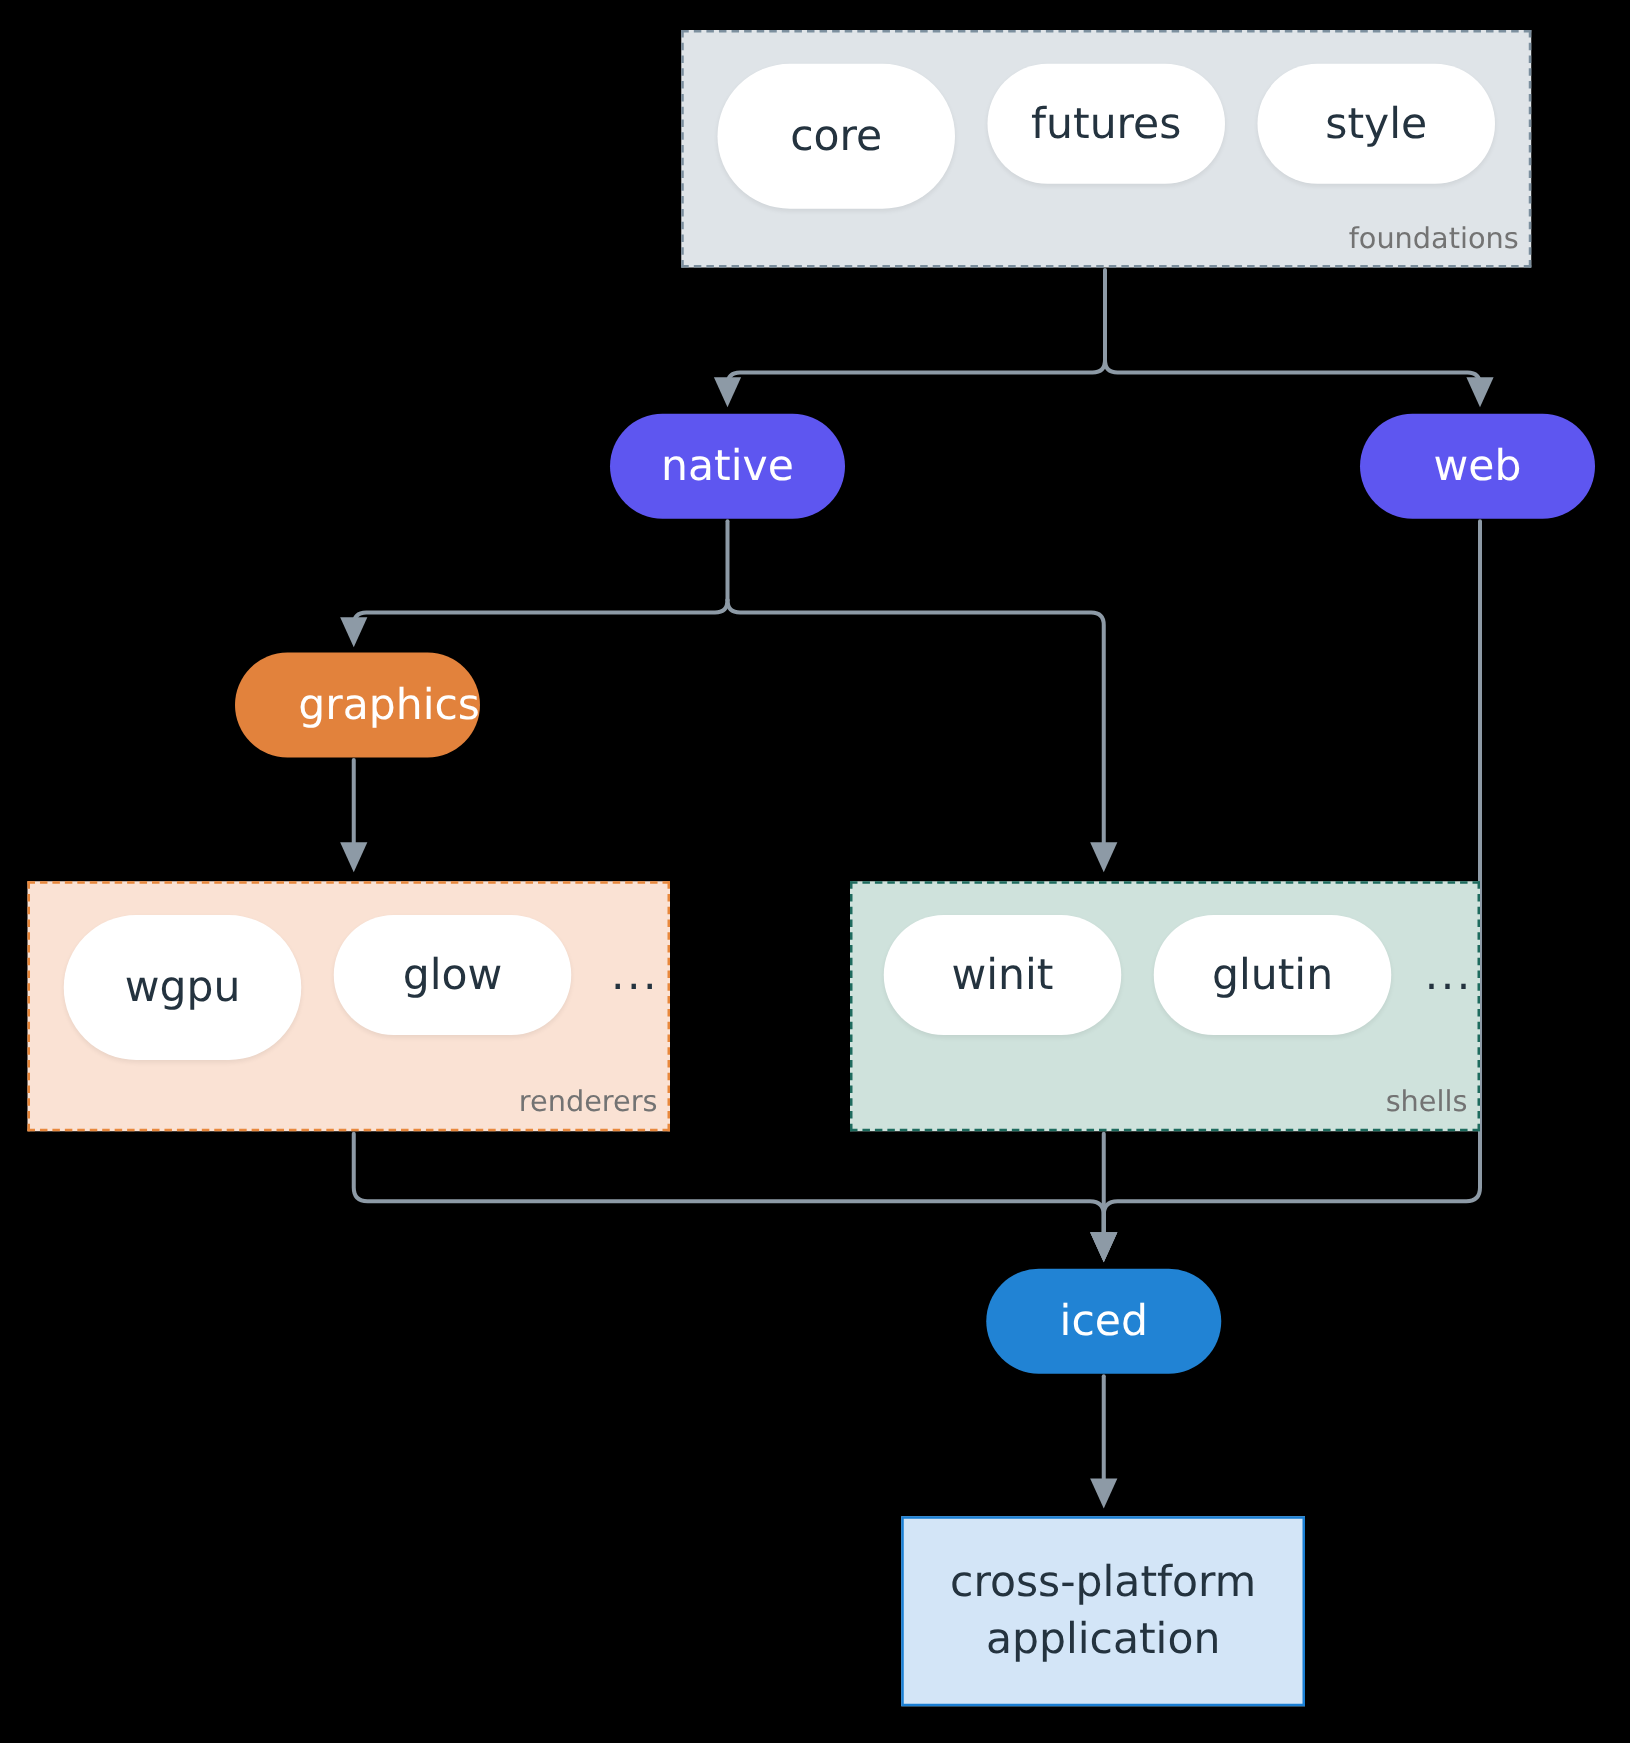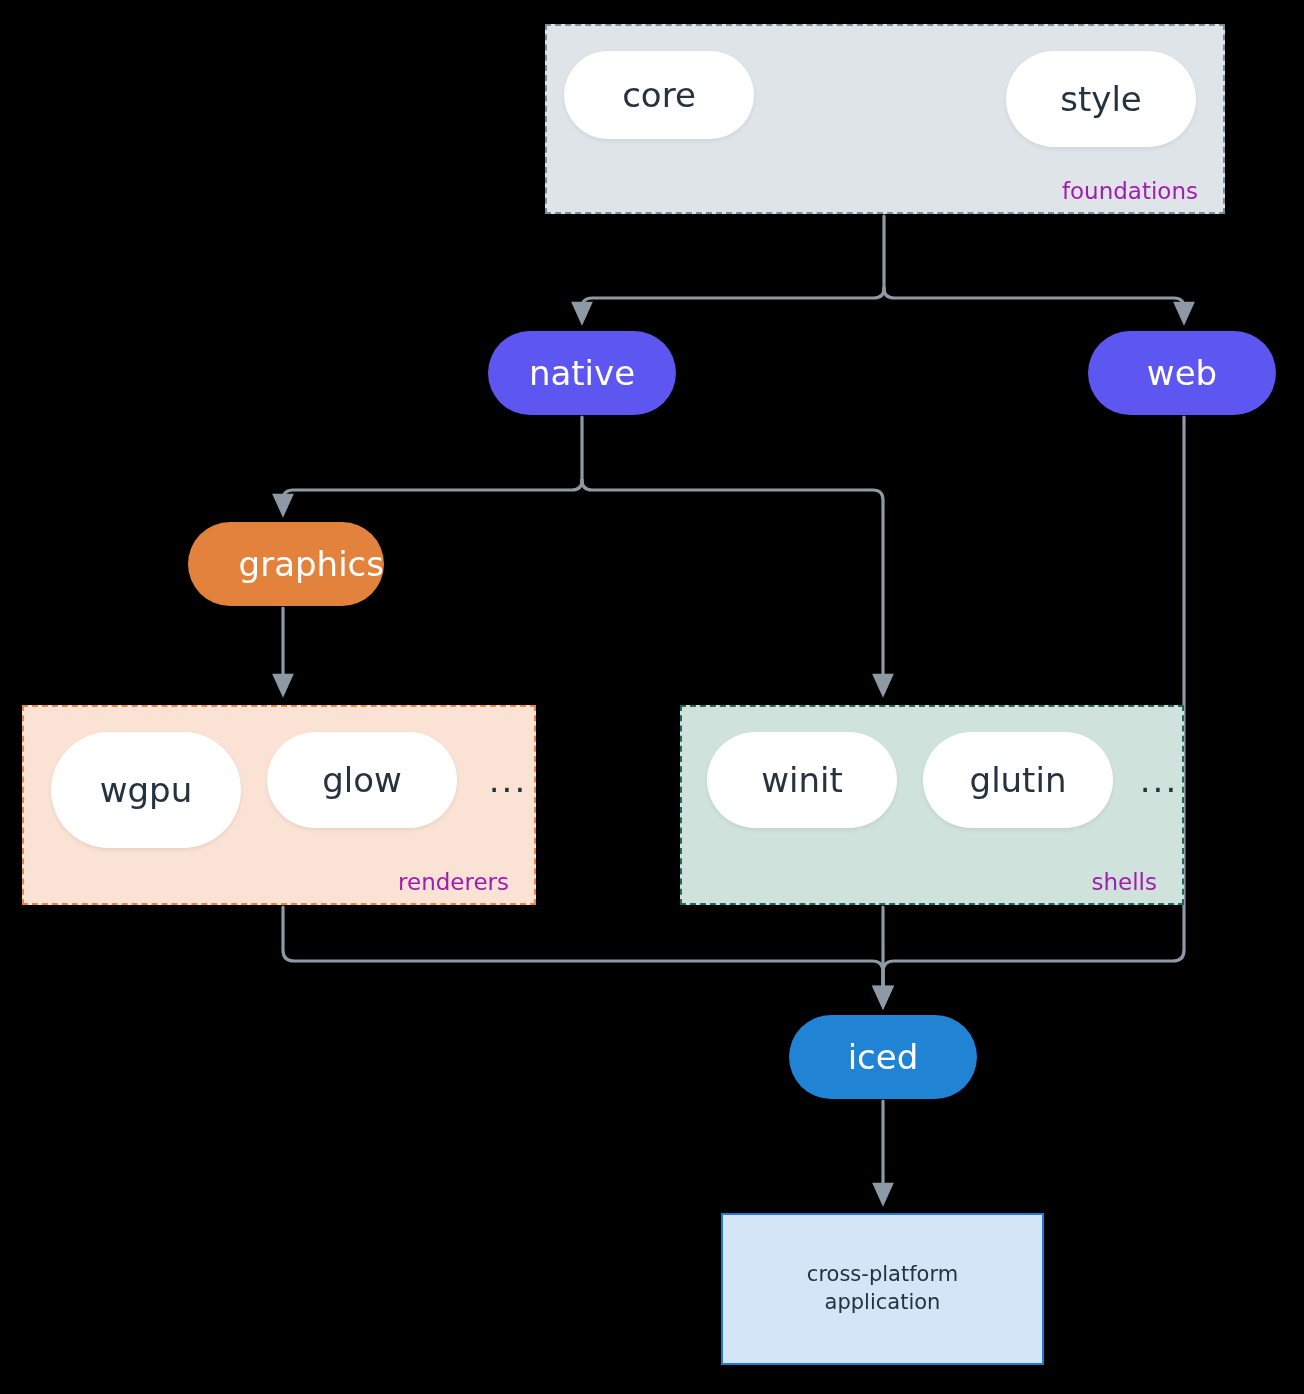--- a/index.html
+++ b/index.html
@@ -25,24 +25,24 @@
 
   
   .group {
     position: absolute;
     box-sizing: border-box;
     border-style: dashed;
     border-width: 2px;
   }
   .group-label {
     position: absolute;
-    right: 25px;
+    right: 8px;
     bottom: 8px;
     font-size: 23px;
-    color: #a21caf;
+    color: #737373;
     white-space: nowrap;
   }
 
   #group-foundations {
     left: 545px; top: 24px;
     width: 680px; height: 190px;
     background: #dfe4e8;
     border-color: #7c8f9e;
   }
   #group-renderers {
@@ -102,21 +102,21 @@
     position: absolute;
     left: 721px; top: 1213px;
     width: 323px; height: 152px;
     box-sizing: border-box;
     background: #d3e5f7;
     border: 2px solid #1a7fd4;
     display: flex;
     flex-direction: column;
     align-items: center;
     justify-content: center;
-    font-size: 21px;
+    font-size: 34px;
     color: #24333f;
     line-height: 1.32;
     text-align: left;
   }
 </style>
 </head>
 <body>
 
 <div id="canvas">
 
@@ -142,22 +142,25 @@
 
       <path d="M 883,907 L 883,1004" marker-end="url(#arrow)"></path>
 
       <path d="M 1184,417 L 1184,950 Q 1184,961 1173,961 L 894,961 Q 883,961 883,972 L 883,1004" marker-end="url(#arrow)"></path>
 
       <path d="M 883,1101 L 883,1201" marker-end="url(#arrow)"></path>
     </g>
   </svg>
 
   <div class="group" id="group-foundations">
-    <div class="pill-white" style="left:17px; top:25px; width:190px; height:88px;">
+    <div class="pill-white" style="left:27px; top:25px; width:190px; height:116px;">
       <span>core</span>
+    </div>
+    <div class="pill-white" style="left:243px; top:25px; width:190px; height:96px;">
+      <span>futures</span>
     </div>
     <div class="pill-white" style="left:459px; top:25px; width:190px; height:96px;">
       <span>style</span>
     </div>
     <div class="group-label">foundations</div>
   </div>
 
   <div class="group" id="group-renderers">
     <div class="pill-white" style="left:27px; top:25px; width:190px; height:116px;">
       <span>wgpu</span>

